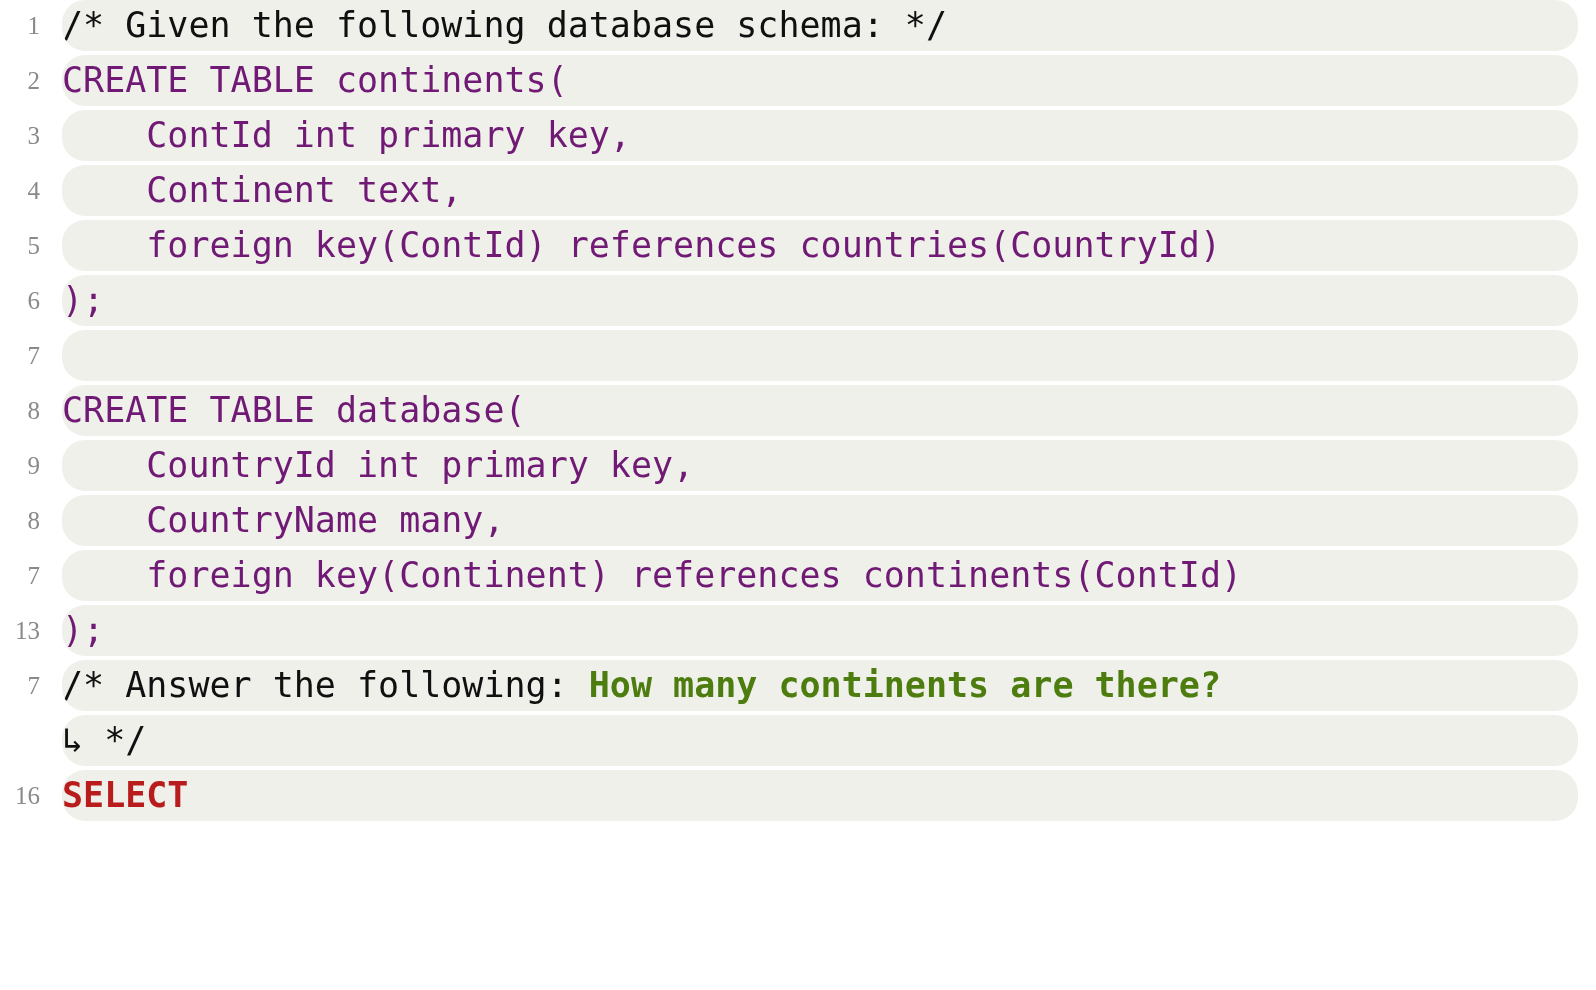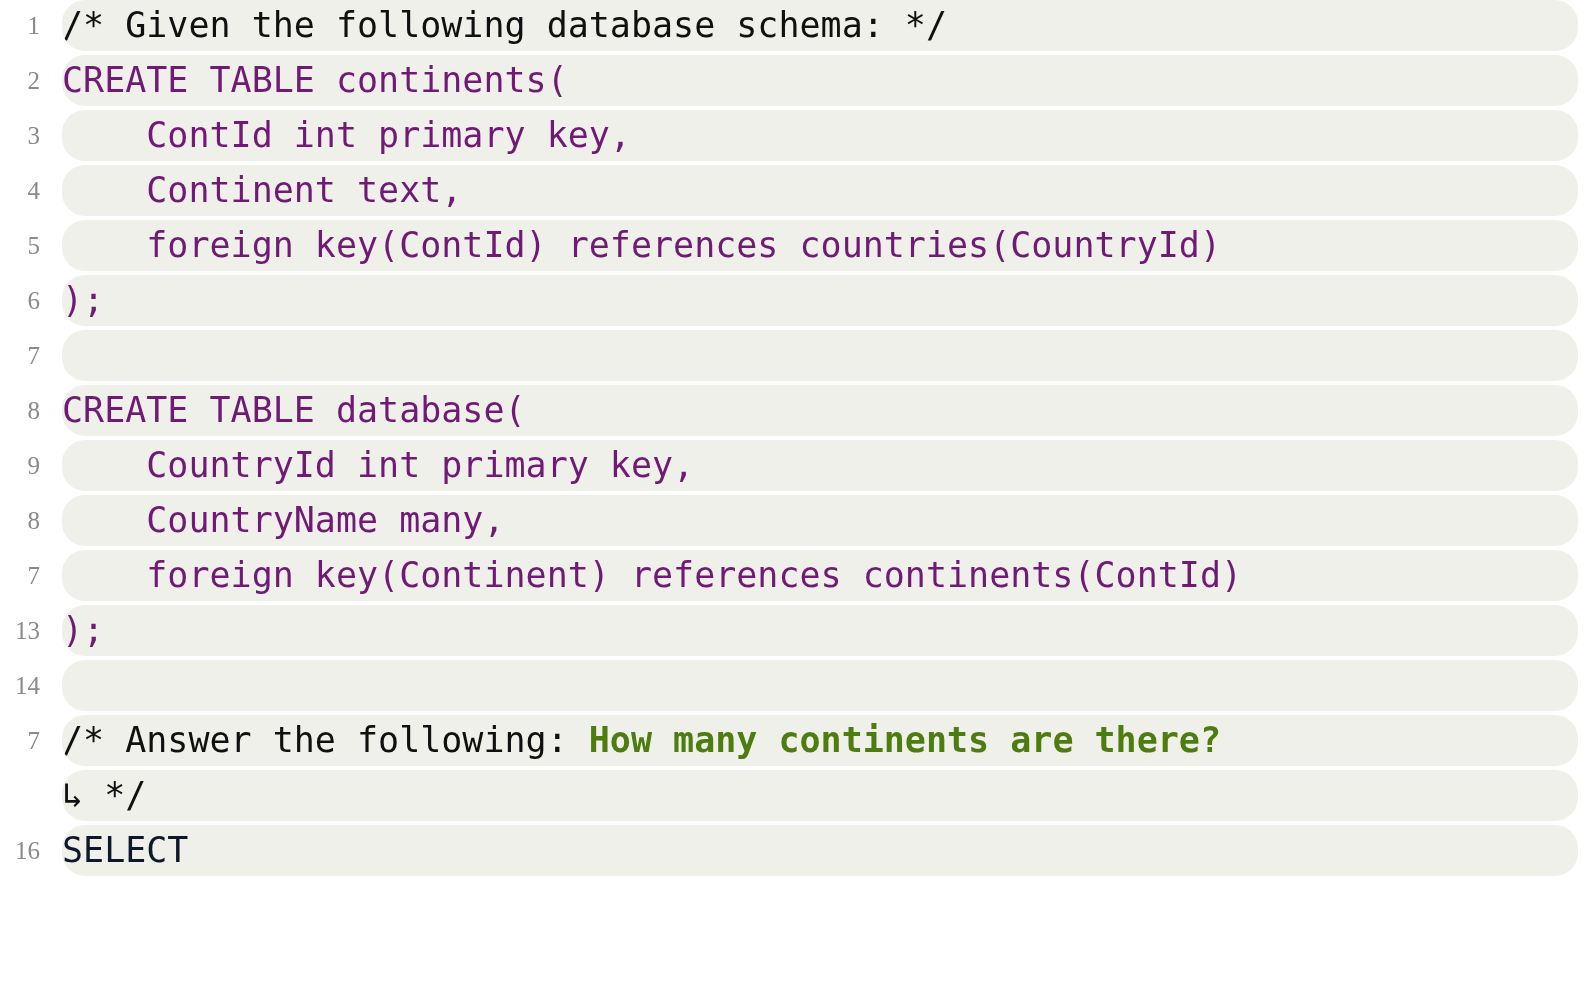--- a/index.html
+++ b/index.html
@@ -55,21 +55,21 @@
     letter-spacing: 0px;
     white-space: pre;
     overflow: hidden;
     color: #101010;
     padding-right: 18px;
     border-radius: 23px;
   }
   .tok-comment  { color: #101010; font-weight: normal; }
   .tok-keyword  { color: #701a75; font-weight: normal; }
   .tok-question { color: #4d7c0f; font-weight: bold; }
-  .tok-select   { color: #0f172a; font-weight: normal; }
+  .tok-select   { color: #b91c1c; font-weight: bold; }
   .tok-wrap     { color: #101010; font-weight: normal; }
 </style>
 </head>
 <body>
 
 <div id="code-viewer">
     <div class="code-line">
       <div class="line-number">1</div>
       <div class="line-content"><span class="tok-comment">/* Given the following database schema: */</span></div>
     </div>
@@ -111,24 +111,20 @@
     </div>
     <div class="code-line">
       <div class="line-number">7</div>
       <div class="line-content"><span class="tok-keyword">    foreign key(Continent) references continents(ContId)</span></div>
     </div>
     <div class="code-line">
       <div class="line-number">13</div>
       <div class="line-content"><span class="tok-keyword">);</span></div>
     </div>
     <div class="code-line">
-      <div class="line-number">14</div>
-      <div class="line-content"></div>
-    </div>
-    <div class="code-line">
       <div class="line-number">7</div>
       <div class="line-content"><span class="tok-comment">/* Answer the following: </span><span class="tok-question">How many continents are there?</span></div>
     </div>
     <div class="code-line">
       <div class="line-number"></div>
       <div class="line-content"><span class="tok-wrap">↳ */</span></div>
     </div>
     <div class="code-line">
       <div class="line-number">16</div>
       <div class="line-content"><span class="tok-select">SELECT</span></div>

